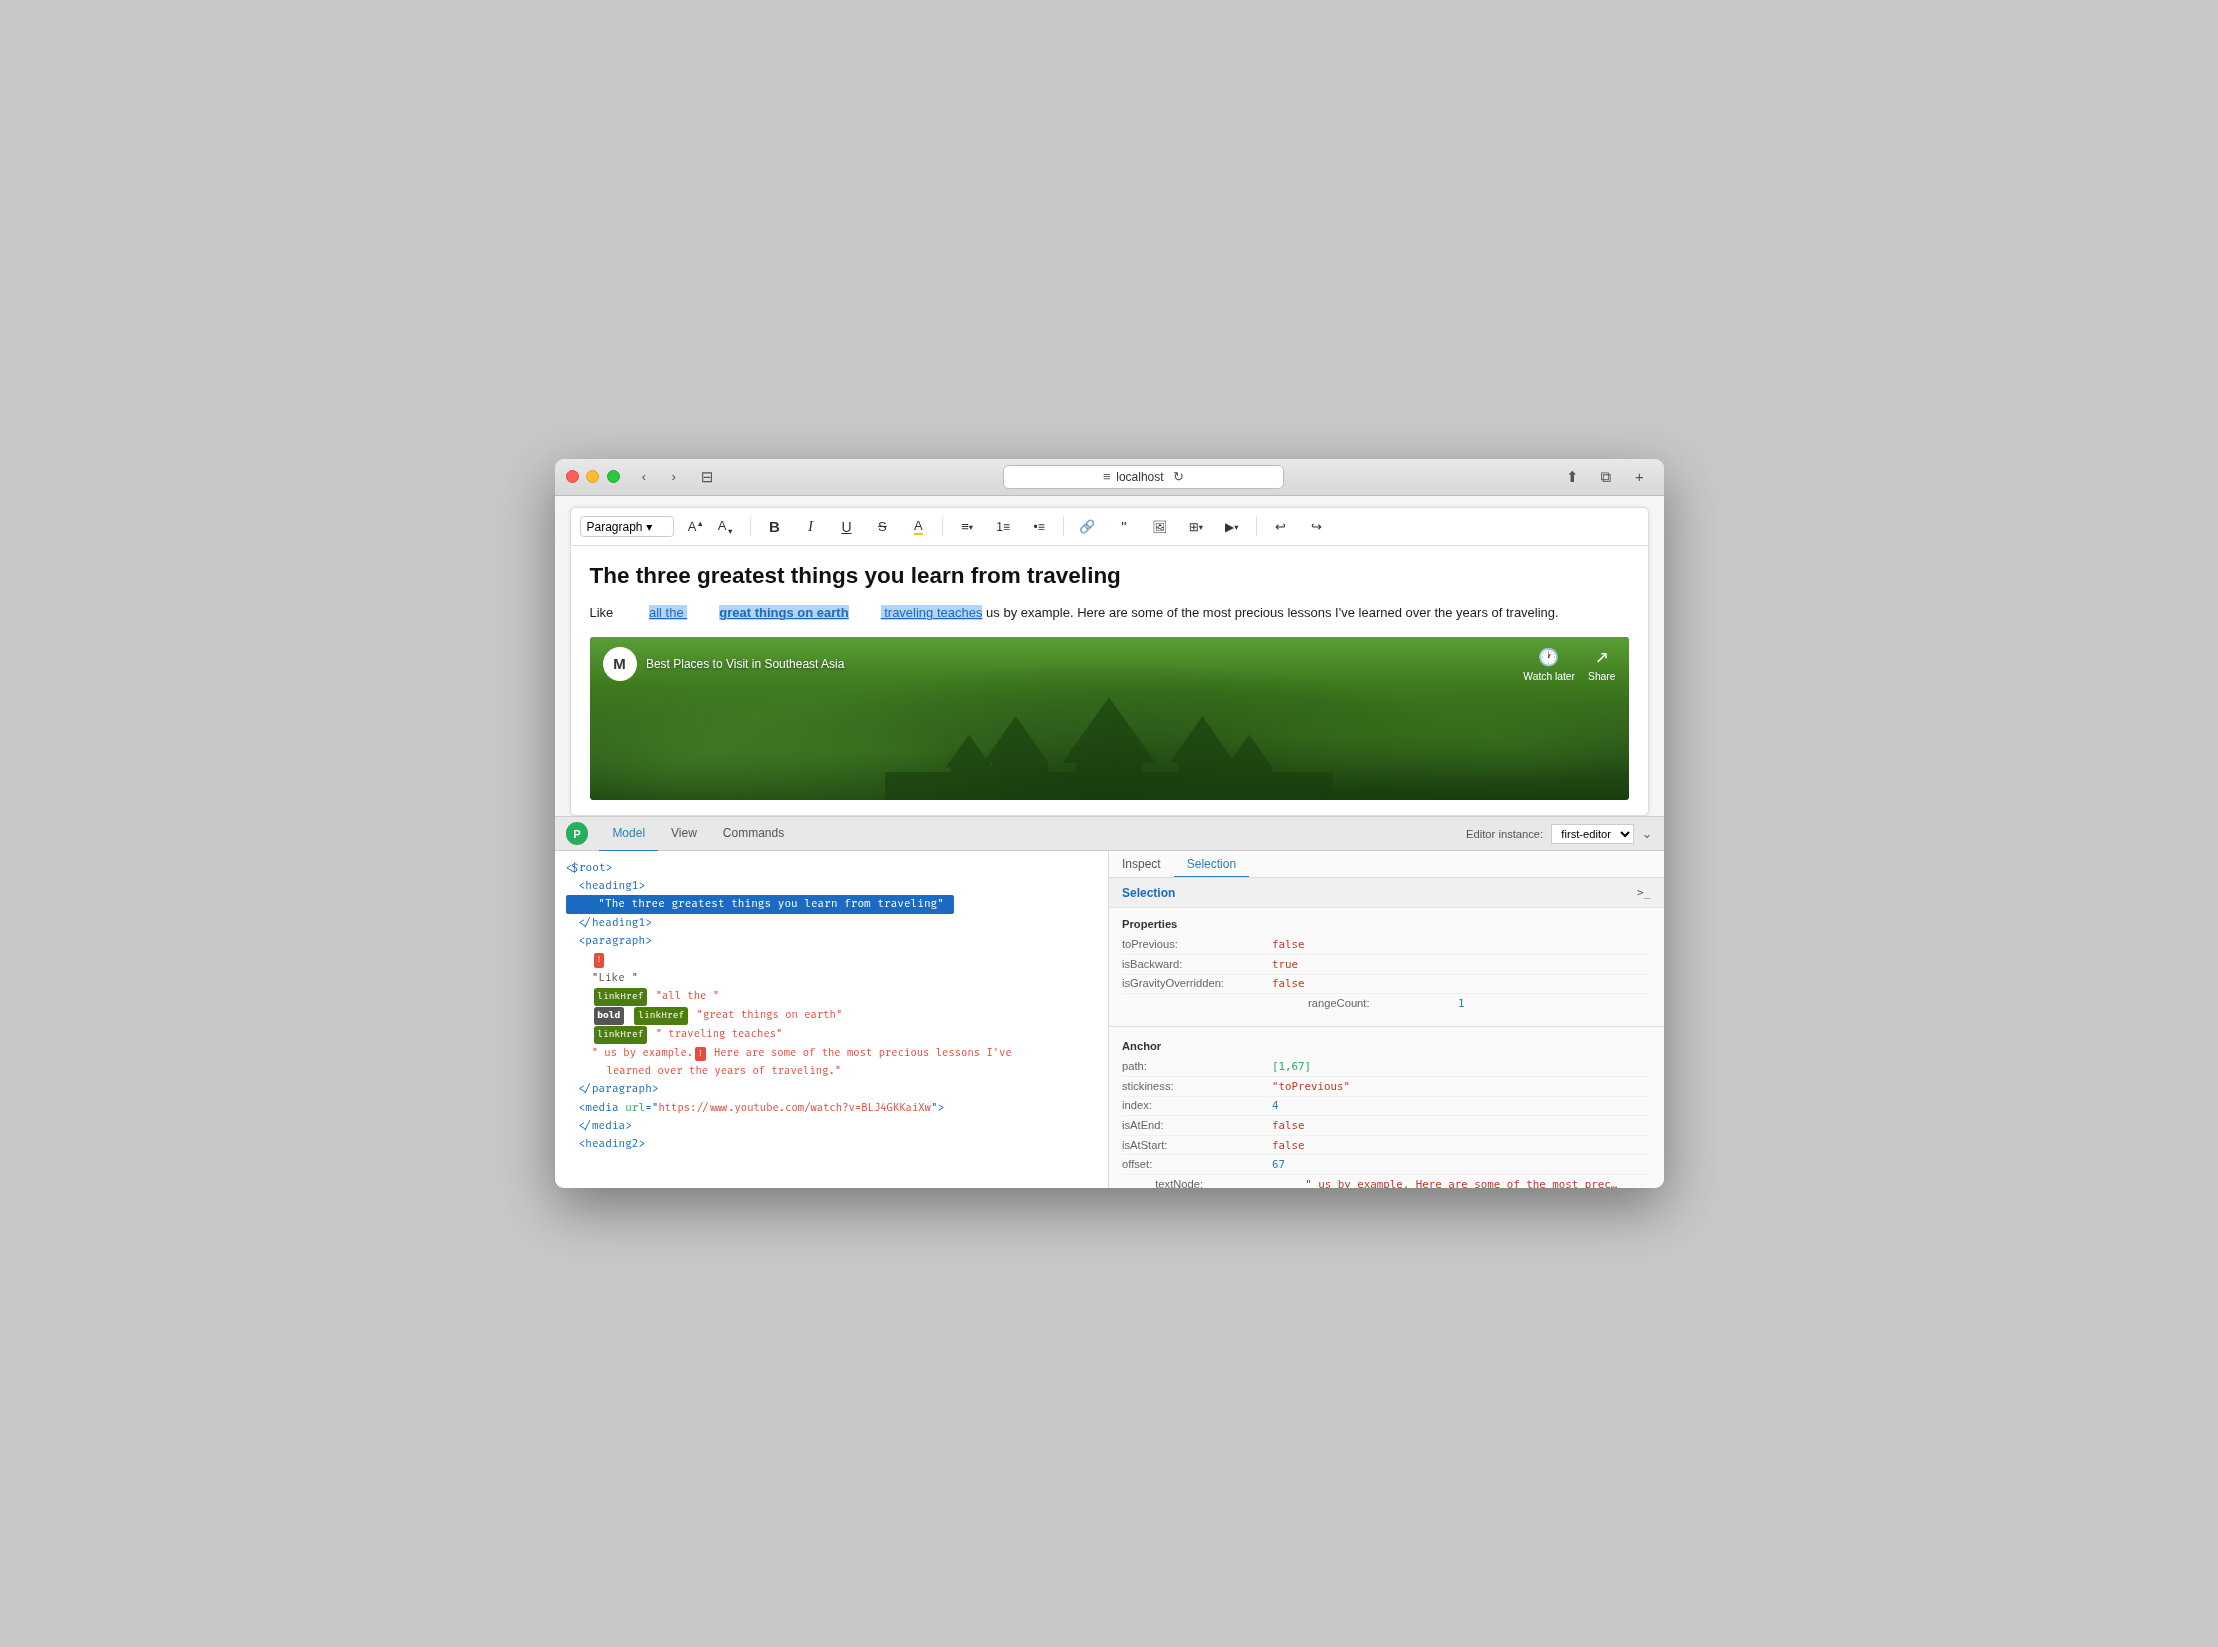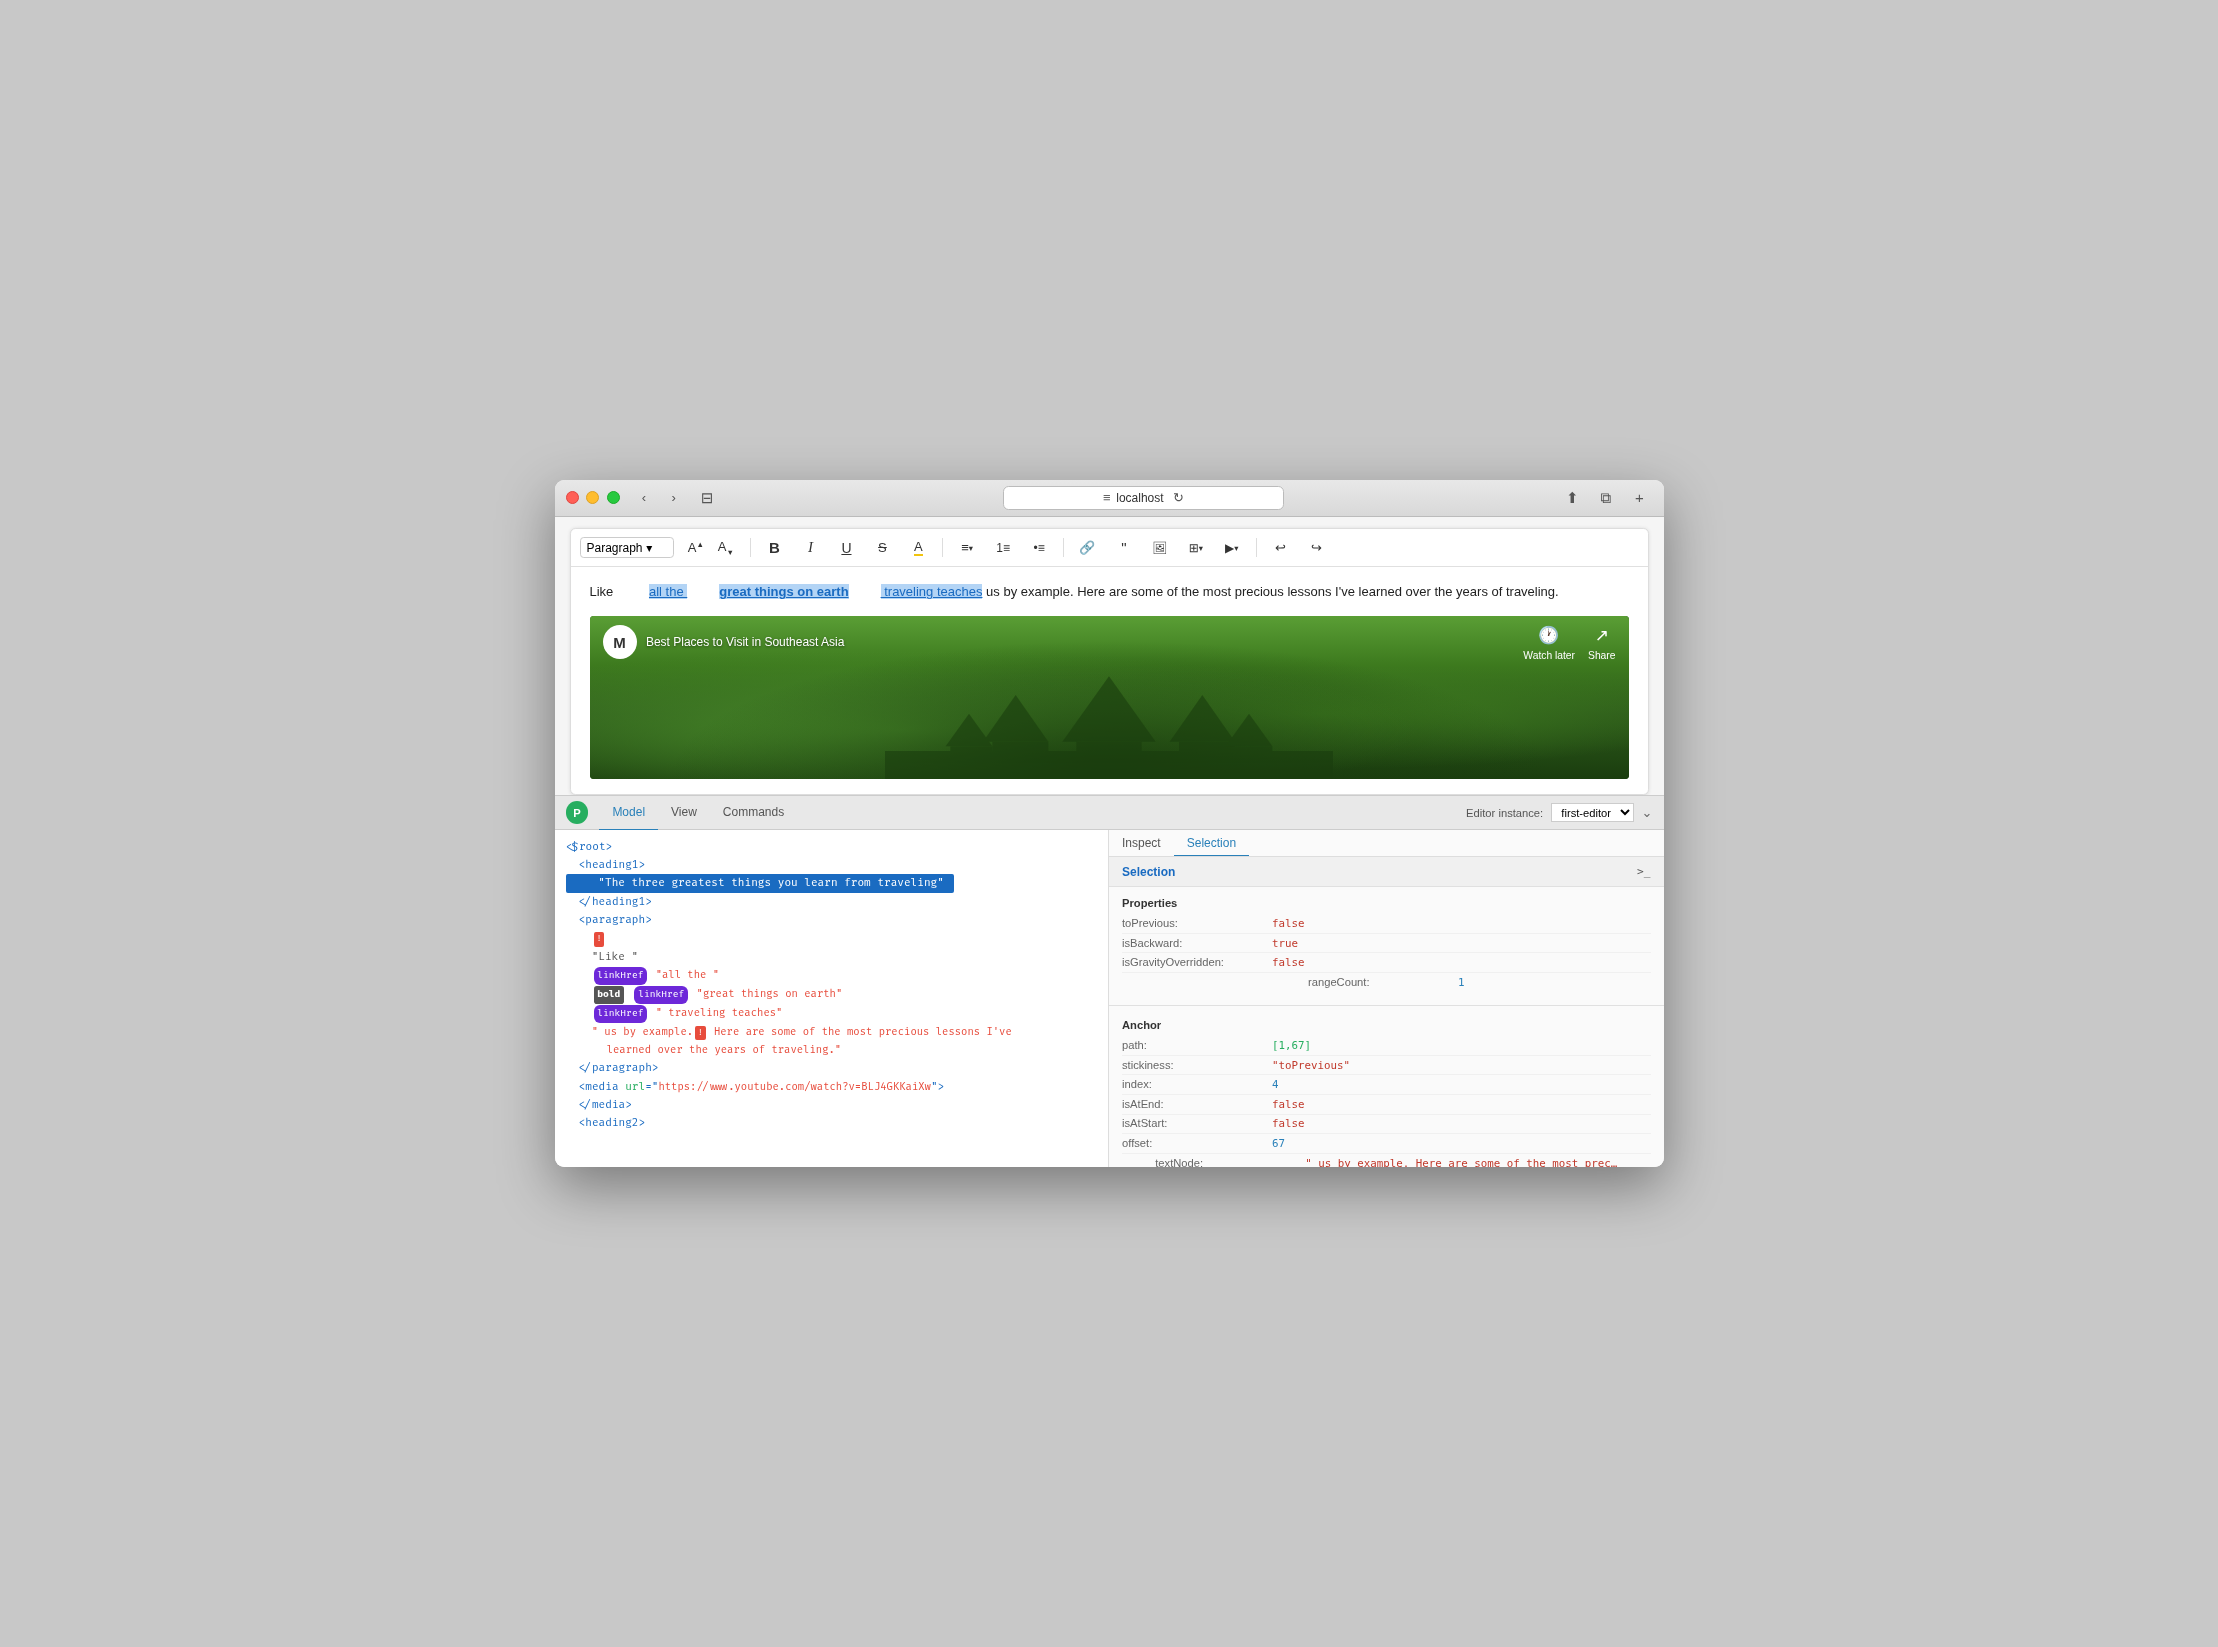--- a/index.html
+++ b/index.html
@@ -401,21 +401,21 @@
     .tag-badge {
       background: #888;
       color: white;
       font-size: 9.4px;
       padding: 0.9px 3.7px;
       border-radius: 2.8px;
       margin: 0 1.9px;
       display: inline-block;
     }
     .tag-badge.bold { background: #555; font-weight: bold; }
-    .tag-badge.link { background: #6d28d9; border-radius: 6px; }
+    .tag-badge.link { background: #4d7c0f; }
     
     .inspect-panel {
       width: 50%;
       background: #fafafa;
       overflow-y: auto;
     }
     .inspect-header {
       display: flex;
       align-items: center;
       justify-content: space-between;
@@ -565,20 +565,21 @@
       <button class="toolbar-btn">
         <span style="font-size:12px;">▶</span>
         <span style="font-size:8.4px;">▾</span>
       </button>
       <div class="toolbar-separator"></div>
       <button class="toolbar-btn">↩</button>
       <button class="toolbar-btn">↪</button>
     </div>
 
     <div class="editor-content">
+      <h1 class="editor-heading">The three greatest things you learn from traveling</h1>
       <p class="editor-paragraph">
         <span>Like </span><span class="link-text selected-text">all the </span><span class="link-text selected-text bold-text">great things on earth</span><span class="link-text selected-text"> traveling teaches</span><span> us by example.</span><span> Here are some of the most precious lessons I've learned over the years of traveling.</span>
       </p>
 
       <div class="video-embed">
         <div class="video-background">
 
           <svg style="position:absolute;bottom:0;left:50%;transform:translateX(-50%);opacity:0.6;" width="562" height="112" viewBox="0 0 600 120">
             <polygon points="300,10 250,80 350,80" fill="#1a3d0e"></polygon>
             <rect x="265" y="80" width="70" height="40" fill="#1a3d0e"></rect>

